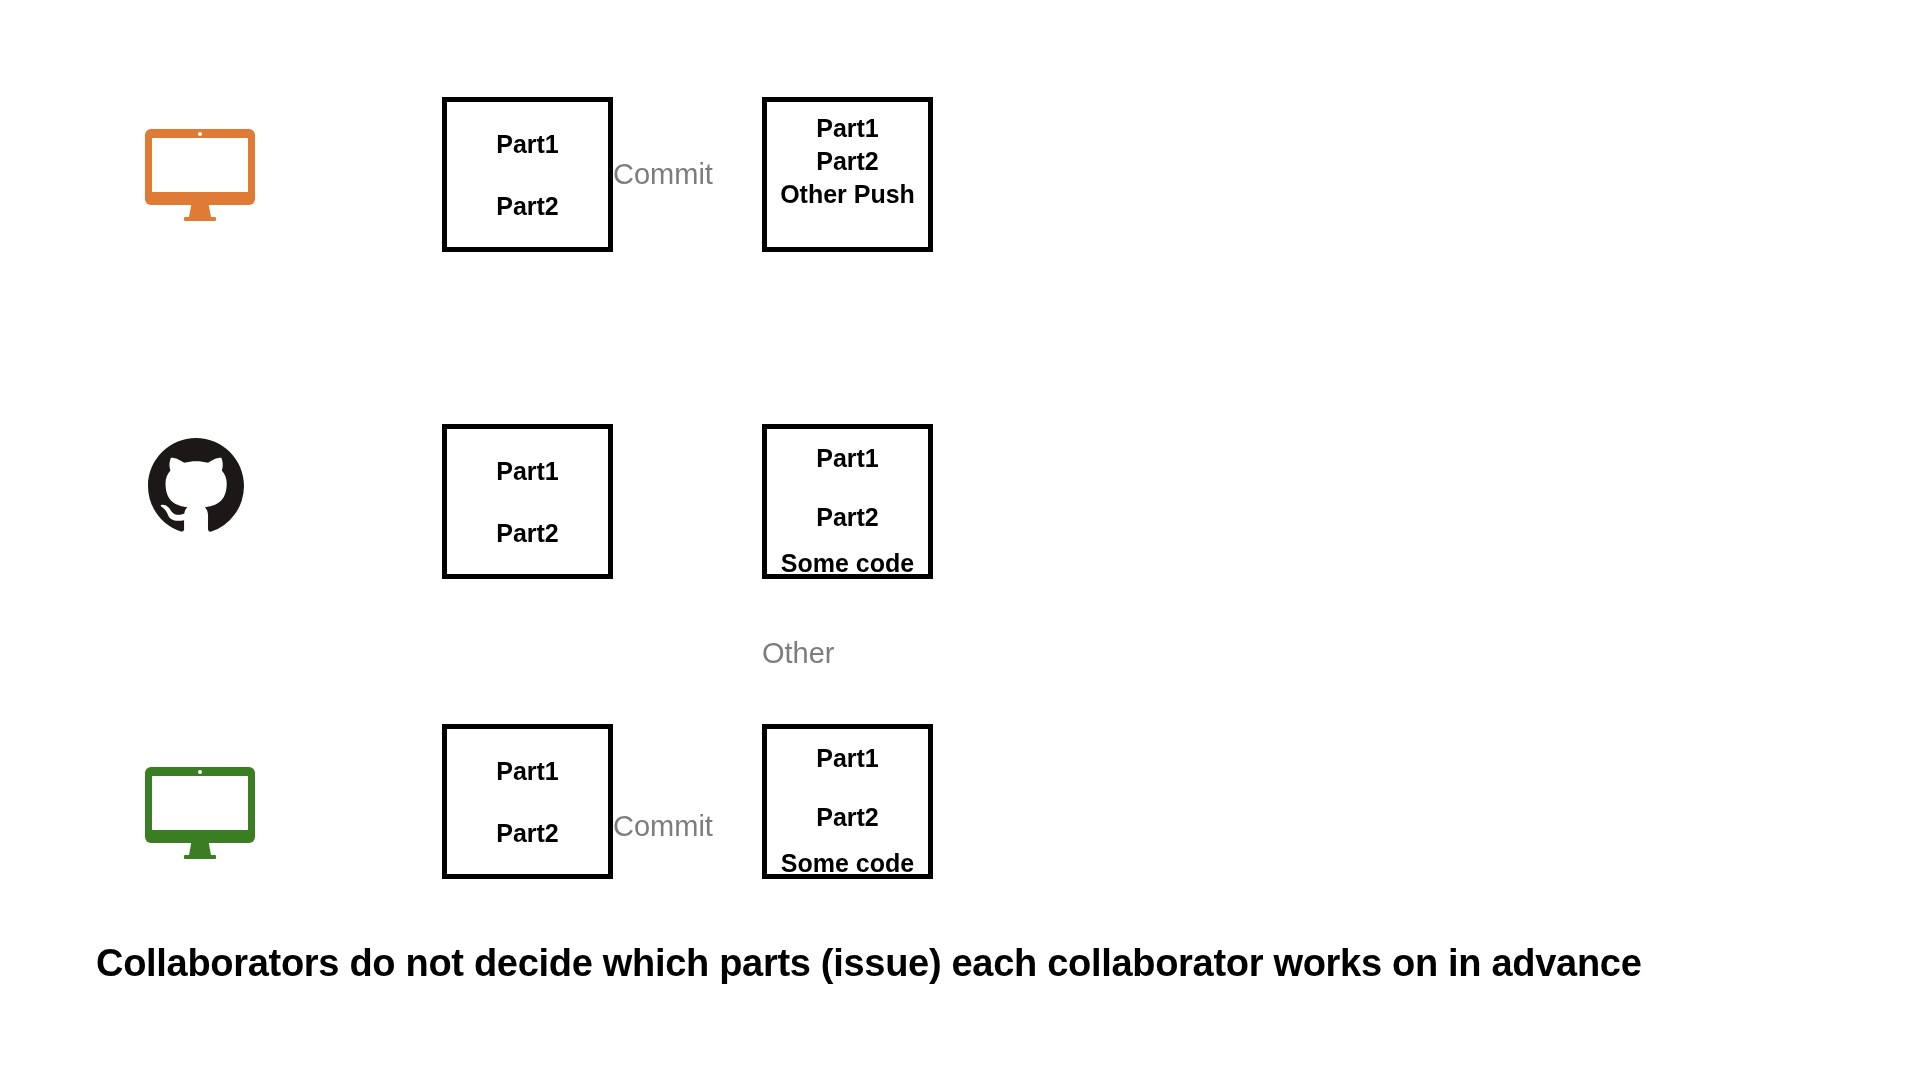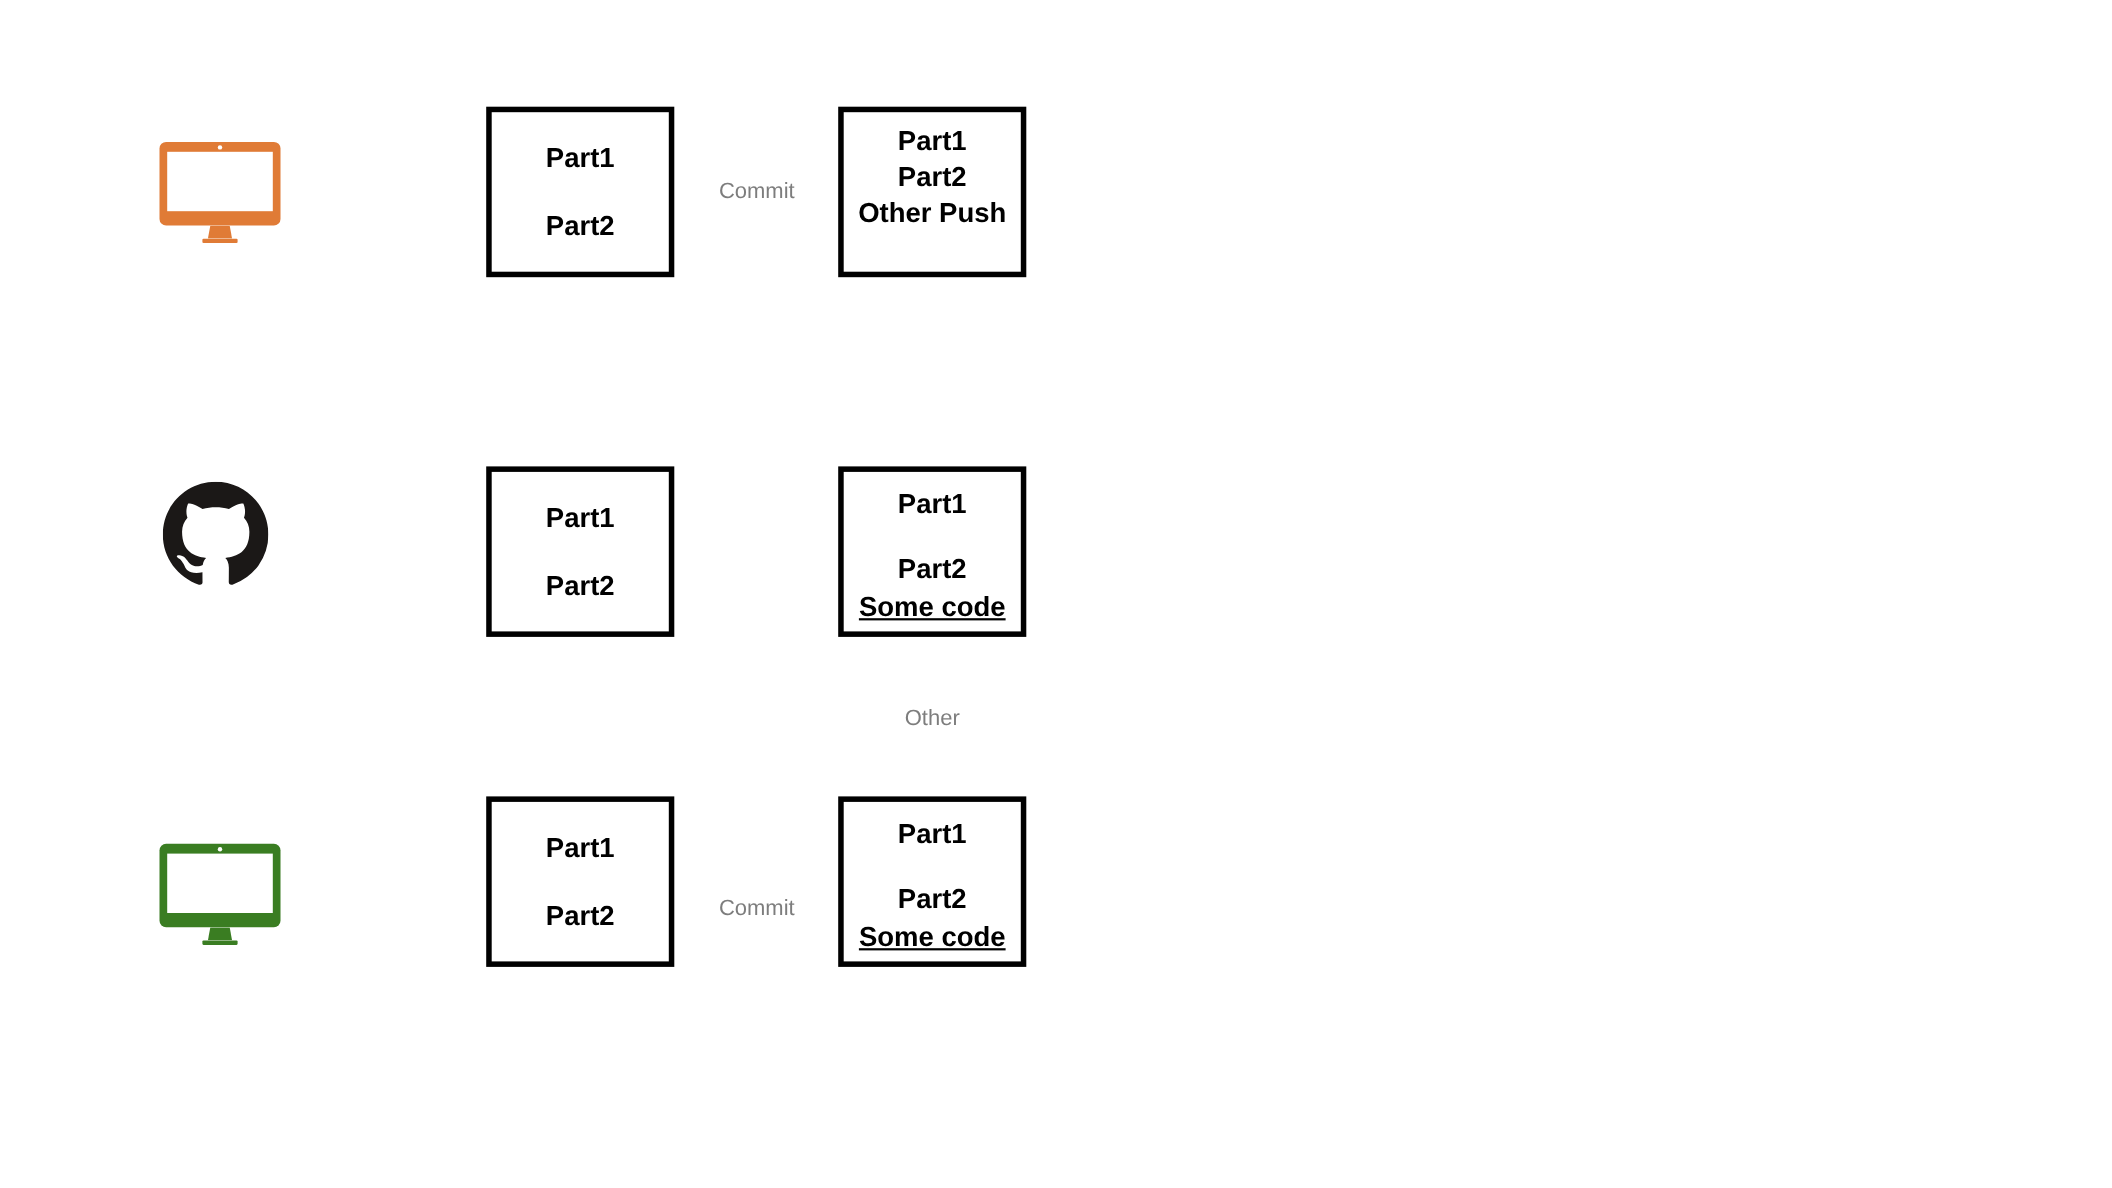--- a/index.html
+++ b/index.html
@@ -27,35 +27,35 @@
     font-weight: 700;
     font-size: 25px;
     line-height: 27px;
     text-align: center;
     white-space: nowrap;
   }
   .box.two    { padding-top: 29px; row-gap: 35px; }
   .box.stack3 { padding-top: 13px; row-gap: 6px; }
   .box.split3 { padding-top: 16px; }
   .split3 .l2 { margin-top: 32px; }
-  .split3 .l3 { margin-top: 8px; text-decoration: underline; }
+  .split3 .l3 { margin-top: 19px; }
 
   .pos-r1c1 { left: 442px; top: 97px;  }
   .pos-r1c2 { left: 762px; top: 97px;  }
   .pos-r2c1 { left: 442px; top: 424px; }
   .pos-r2c2 { left: 762px; top: 424px; }
   .pos-r3c1 { left: 442px; top: 724px; }
   .pos-r3c2 { left: 762px; top: 724px; }
 
   
   .action {
     position: absolute;
     width: 150px;
-    text-align: center;
-    font-size: 20px;
+    text-align: left;
+    font-size: 29px;
     line-height: 28px;
     color: var(--action_label, #7d7d7d);
     white-space: nowrap;
   }
   .pos-commit1 { left: 613px; top: 160px; }
   .pos-push    { left: 762px; top: 639px; width: 171px; }
   .pos-commit2 { left: 613px; top: 812px; }
 
   
   .monitor { position: absolute; width: 110px; height: 92px; }
@@ -142,14 +142,15 @@
   </div>
 
   <div class="action pos-commit2">Commit</div>
 
   <div class="box split3 pos-r3c2">
     <div class="l1">Part1</div>
     <div class="l2">Part2</div>
     <div class="l3">Some code</div>
   </div>
 
+  <div class="caption">Collaborators do not decide which parts (issue) each collaborator works on in advance</div>
 
 </div>
 
 </body></html>

